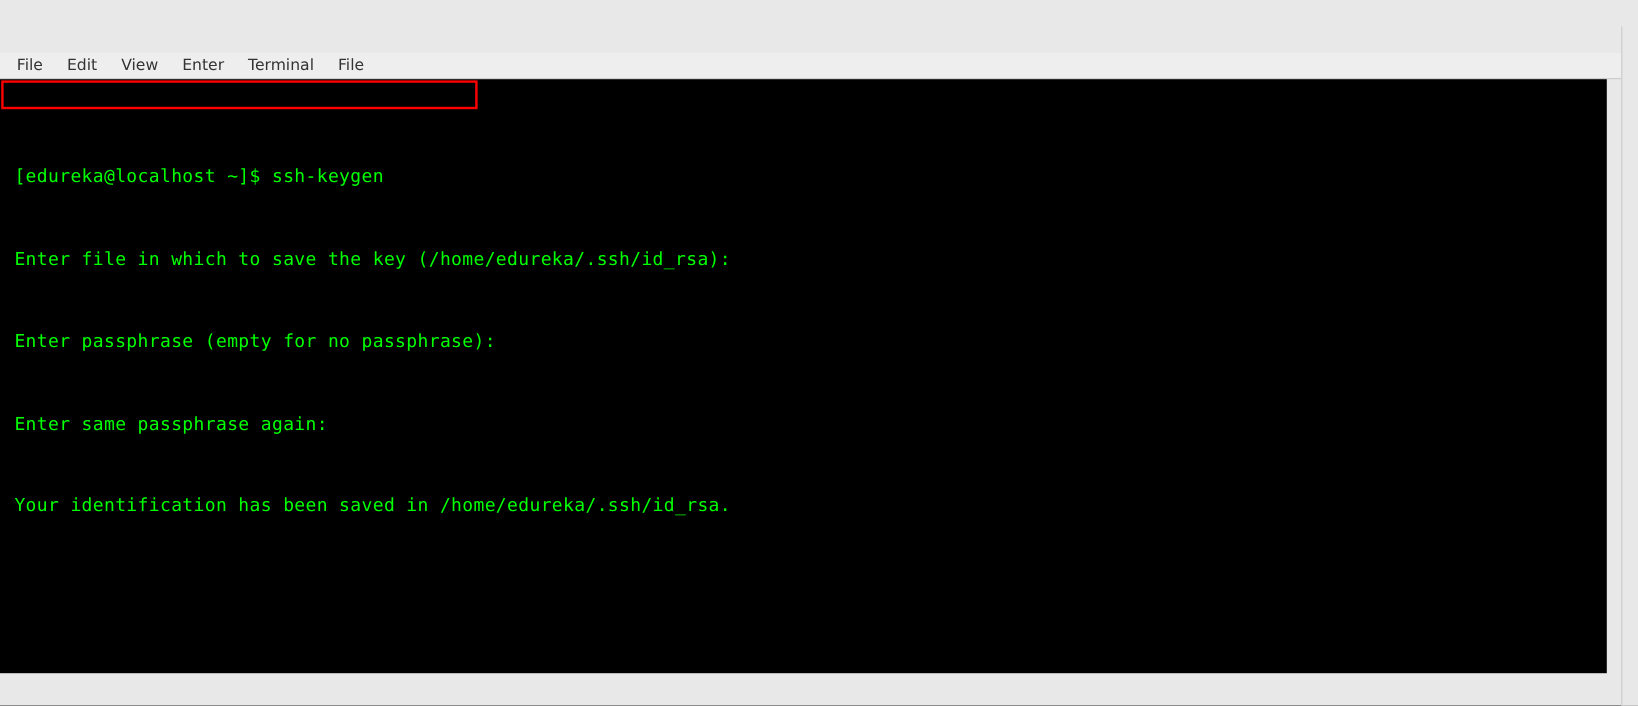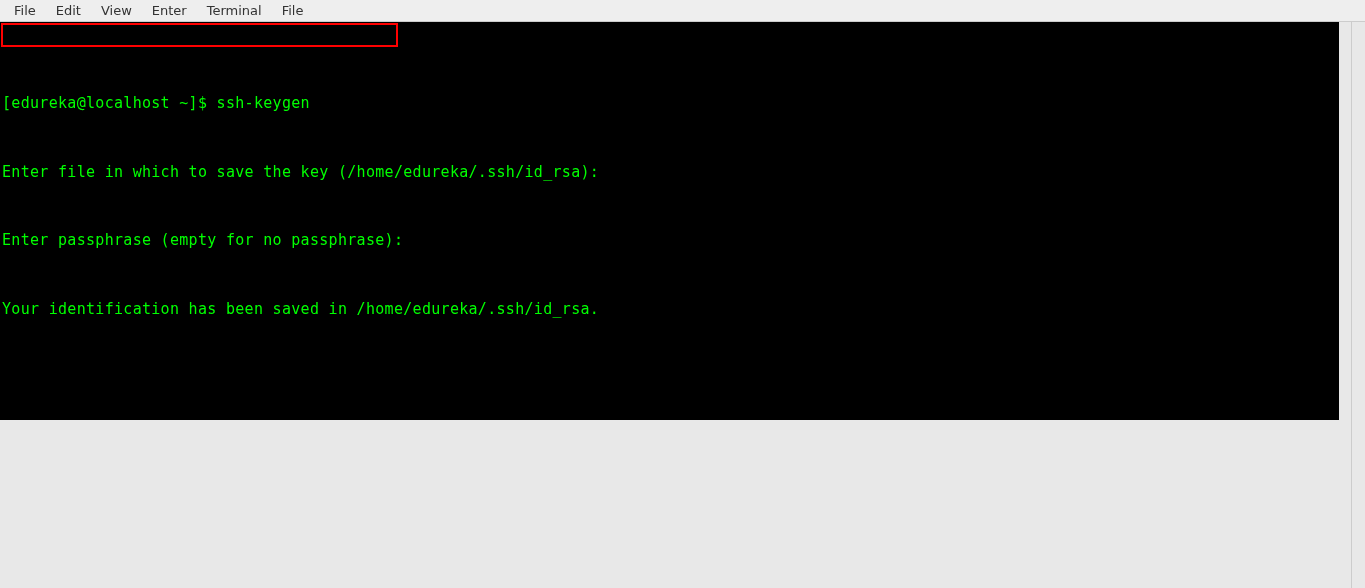--- a/index.html
+++ b/index.html
@@ -16,34 +16,35 @@
     }
     .menubar {
       background: #eeeeee;
       border-bottom: 1px solid #ccc;
       height: 22px;
       display: flex;
       align-items: center;
       padding: 0 4px;
       font-size: 13px;
       color: #333;
+      margin-top: 44px;
     }
     .menubar .menu-item {
       padding: 2px 10px;
       cursor: pointer;
     }
     .terminal {
       background: #000000;
       width: 1339px;
-      height: 398px;
+      height: 495px;
       font-family: "DejaVu Sans Mono", "Courier New", monospace;
       font-size: 15px;
       line-height: 22.8px;
       color: #00ff00;
-      padding-left: 2px;
+      padding-left: 12px;
       padding-top: 2px;
       position: relative;
       white-space: pre;
       overflow: hidden;
       letter-spacing: 0.3px;
     }
     .highlight-box {
       position: absolute;
       top: 1px;
       left: 1px;
@@ -75,20 +76,21 @@
   <span class="menu-item">Enter</span>
   <span class="menu-item">Terminal</span>
   <span class="menu-item">File</span>
 </div>
 
 <div class="terminal">
   <div class="highlight-box"></div>
   <div class="term-line"><span>[edureka@localhost ~]$ </span><span>ssh-keygen</span></div>
   <div class="term-line">Enter file in which to save the key (/home/edureka/.ssh/id_rsa):</div>
   <div class="term-line">Enter passphrase (empty for no passphrase):</div>
+  <div class="term-line">Enter same passphrase again:</div>
   <div class="term-line">Your identification has been saved in /home/edureka/.ssh/id_rsa.</div>
   
   
   
   
   
   
   
   
   

